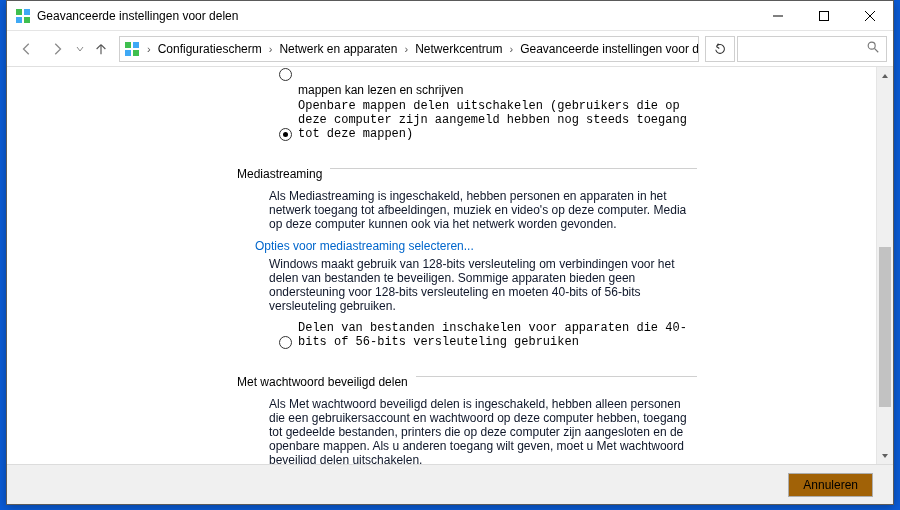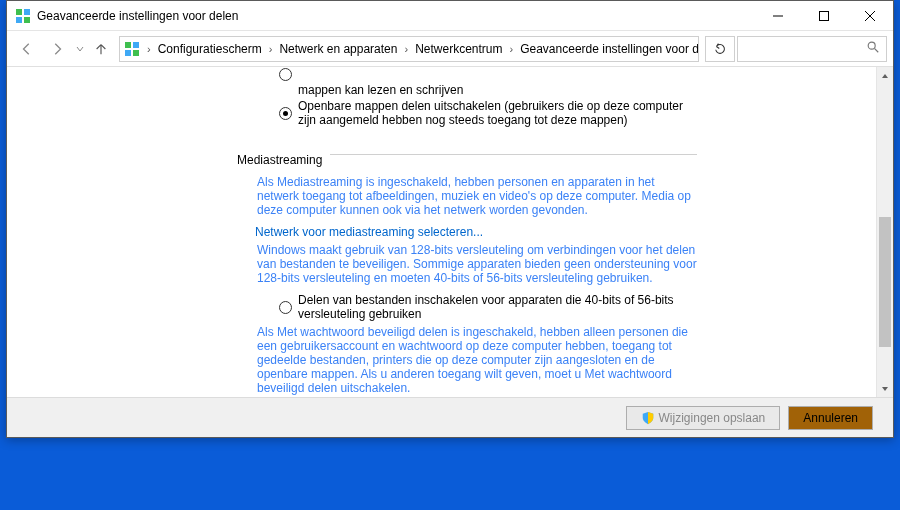--- a/index.html
+++ b/index.html
@@ -13,21 +13,21 @@
     overflow: hidden;
   }
   .desktop {
     width: 900px; height: 510px;
     position: relative;
     background: linear-gradient(#0a5cd8,#0a5cd8);
   }
   .window {
     position: absolute;
     left: 6px; top: 0px;
-    width: 888px; height: 438px;
+    width: 888px; height: 505px;
     background: #fff;
     border: 1px solid #5a5a5a;
     box-shadow: 0 2px 10px rgba(0,0,0,0.3);
     display: flex; flex-direction: column;
   }
   
   .titlebar {
     height: 30px;
     display:flex; align-items: center;
     padding-left: 8px;
@@ -122,22 +122,23 @@
   }
 
   .settings {
     position:absolute;
     left:230px; top:-2px;
     width:460px;
     font-size:12px;
     color:#000;
   }
   .radio-row {
-    display:flex; align-items:center;
+    display:flex; align-items:flex-end;
     margin: 2px 0;
+    font-family: Liberation Mono, monospace;
   }
   .radio {
     width:13px; height:13px;
     border:1px solid #333;
     border-radius:50%;
     margin-right:6px;
     margin-top:1px;
     flex-shrink:0;
     display:flex; align-items:center; justify-content:center;
     background:#fff;
@@ -150,22 +151,22 @@
   }
   .opt-label { flex:1; }
   .indent-1 { margin-left: 42px; }
   .section-header {
     display:flex; align-items:center;
     margin: 14px 0 8px 0;
   }
   .section-header .sh-label { white-space:nowrap; margin-right:8px;margin-top:12px; }
   .section-header .sh-line { flex:1; height:1px; background:#d0d0d0; }
   .para {
-    margin: 4px 0 8px 20px;
-    color:#3b82f6;
+    margin: 4px 0 8px 32px;
+    color:#0f172a;
   }
   .link {
     color:#0066cc;
     margin-left:18px;
     display:inline-block;
   }
 
   
   .button-bar {
     height:40px;
@@ -310,32 +311,36 @@
               <span class="opt-label">Openbare mappen delen uitschakelen (gebruikers die op deze computer zijn aangemeld hebben nog steeds toegang tot deze mappen)</span>
             </div>
           </div>
 
           
           <div class="section-header">
             <span class="sh-label">Mediastreaming</span>
             <span class="sh-line"></span>
           </div>
           <div class="para">Als Mediastreaming is ingeschakeld, hebben personen en apparaten in het netwerk toegang tot afbeeldingen, muziek en video's op deze computer. Media op deze computer kunnen ook via het netwerk worden gevonden.</div>
-          <a class="link">Netwerk voor mediastreaming selecteren...</a>
+          <a class="link">Opties voor mediastreaming selecteren...</a>
 
           
           <div class="para">Windows maakt gebruik van 128-bits versleuteling om verbindingen voor het delen van bestanden te beveiligen. Sommige apparaten bieden geen ondersteuning voor 128-bits versleuteling en moeten 40-bits of 56-bits versleuteling gebruiken.</div>
           <div class="indent-1">
             <div class="radio-row">
               <span class="radio"></span>
               <span class="opt-label">Delen van bestanden inschakelen voor apparaten die 40-bits of 56-bits versleuteling gebruiken</span>
             </div>
           </div>
 
           
+          <div class="section-header">
+            <span class="sh-label">Met wachtwoord beveiligd delen</span>
+            <span class="sh-line"></span>
+          </div>
           <div class="para">Als Met wachtwoord beveiligd delen is ingeschakeld, hebben alleen personen die een gebruikersaccount en wachtwoord op deze computer hebben, toegang tot gedeelde bestanden, printers die op deze computer zijn aangesloten en de openbare mappen. Als u anderen toegang wilt geven, moet u Met wachtwoord beveiligd delen uitschakelen.</div>
           
 
         </div>
 
       </div>
 
       <div class="scrollbar">
         <div class="sb-btn">
           <svg width="8" height="8" viewBox="0 0 8 8">
@@ -347,28 +352,19 @@
         </div>
         <div class="sb-btn">
           <svg width="8" height="8" viewBox="0 0 8 8">
               <path d="M1 2 L4 6 L7 2 Z" fill="#606060"></path>
             </svg>
         </div>
       </div>
     </div>
 
     <div class="button-bar">
-      <div class="btn disabled">
-        <span class="shield">
-          <svg width="14" height="14" viewBox="0 0 16 16">
-            <path d="M8 1 L14 3 V8 C14 12 8 15 8 15 C8 15 2 12 2 8 V3 Z" fill="#3fa9f5"></path>
-            <path d="M8 1 L14 3 V8 C14 12 8 15 8 15 V1 Z" fill="#ffcc00"></path>
-          </svg>
-        </span>
-        <span>Wijzigingen opslaan</span>
-      </div>
       <div class="btn">
         <span>Annuleren</span>
       </div>
     </div>
 
   </div>
 </div>
 
 </body></html>

